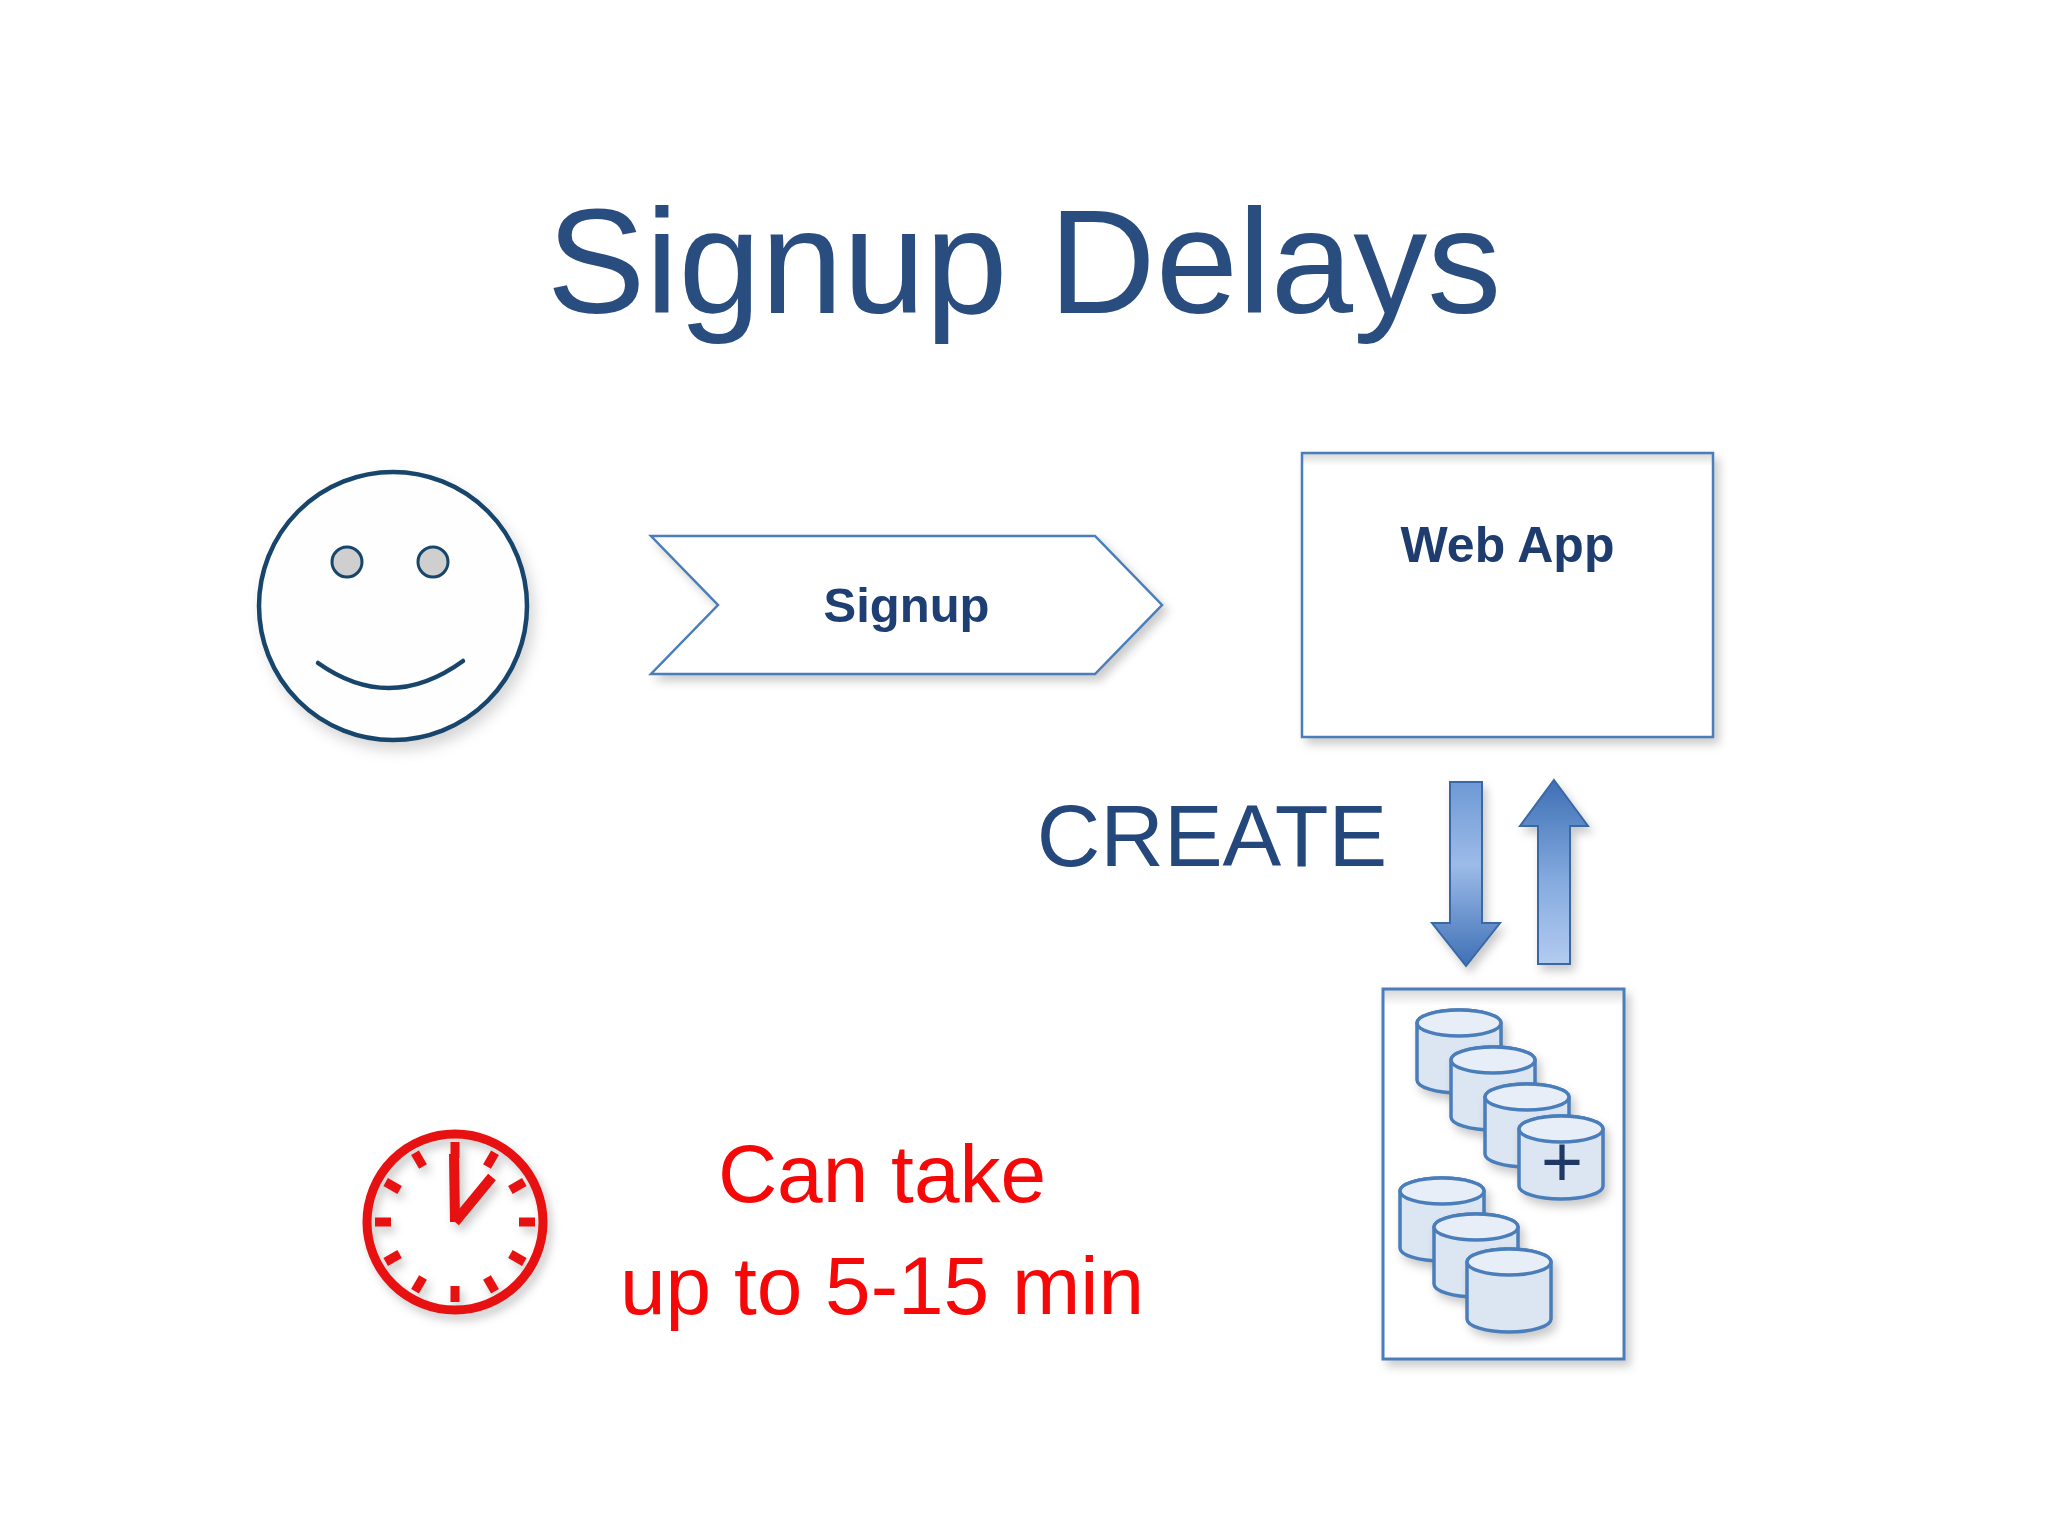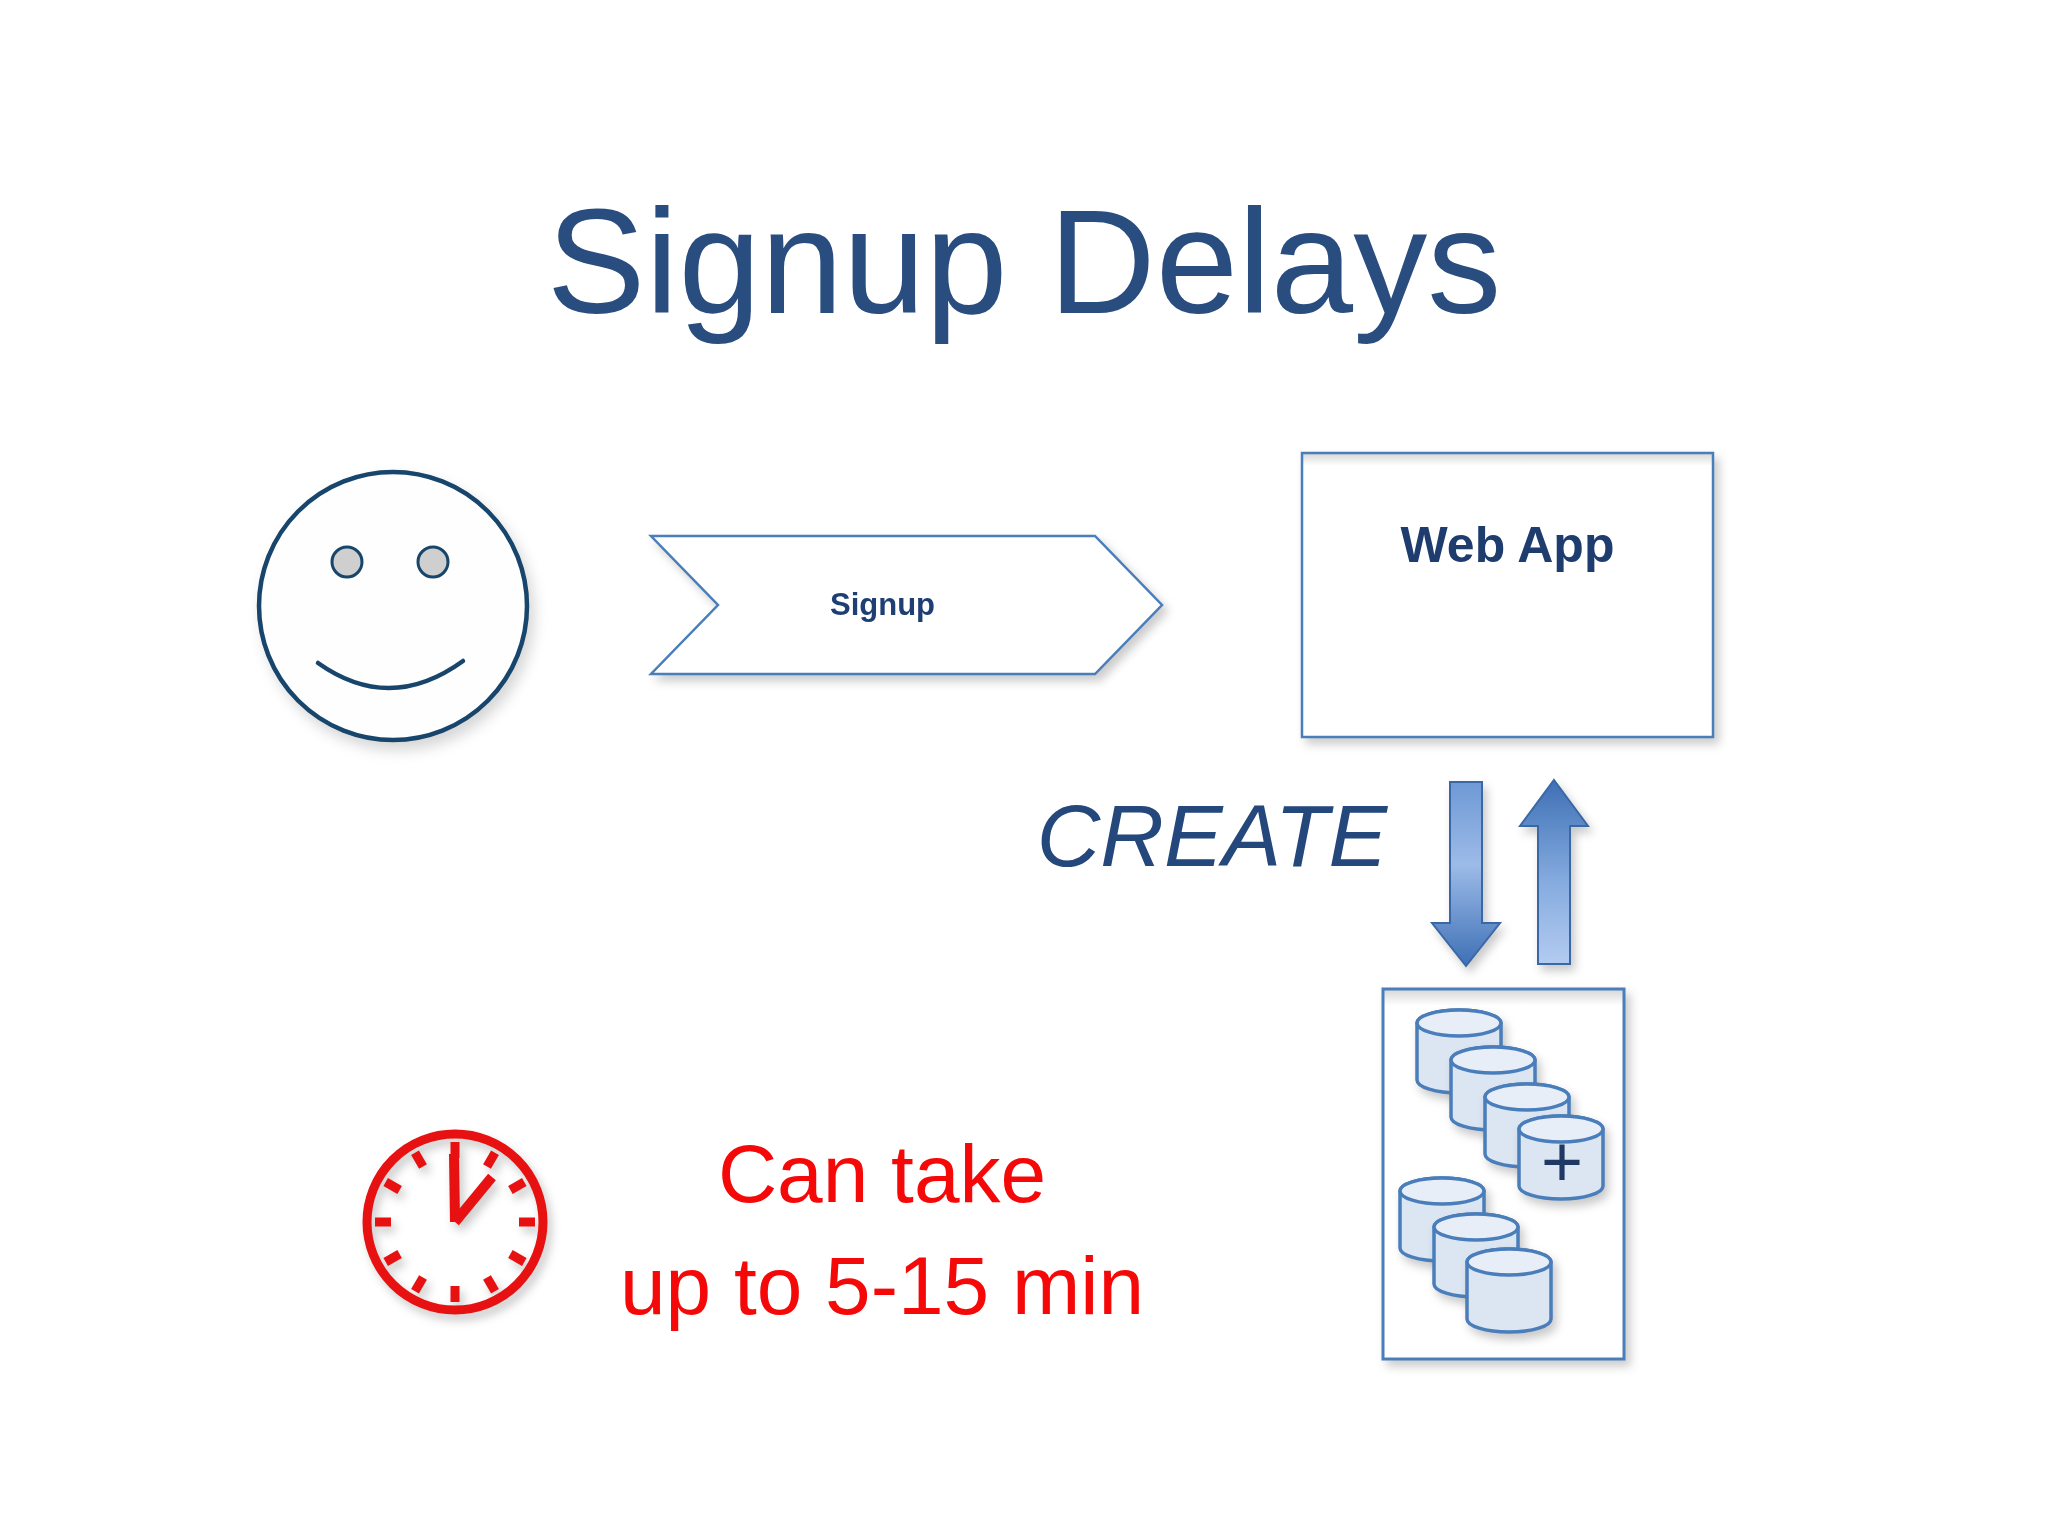--- a/index.html
+++ b/index.html
@@ -14,35 +14,34 @@
   #shape-layer{position:absolute;left:0;top:0;width:2048px;height:1536px;}
 
   .title{
     left:0; top:188px; width:2048px;
     text-align:center;
     font-size:148px; line-height:1.0;
     color:#2a4d80;
     letter-spacing:0px;
   }
   .signup-label{
-    left:694px; top:536px; width:377px; height:138px;
+    left:718px; top:536px; width:377px; height:138px;
     display:flex; align-items:center; justify-content:center;
-    font-size:31px; font-weight:bold; color:#1e3f74;
+    font-size:49px; font-weight:bold; color:#1e3f74;
   }
   .webapp-label{
     left:1302px; top:516px; width:411px;
     text-align:center;
     font-size:50px; font-weight:bold; color:#1f3c6e;
   }
   .create-db-label{
     left:962px; top:789px; width:500px;
     text-align:center;
     font-size:88px; line-height:1.06;
     color:#24477c;
-    font-style:italic;
   }
   .note-label{
     left:532px; top:1118px; width:700px;
     text-align:center;
     font-size:82px; line-height:1.37;
     color:#f50808;
   }
 
   .soft-shadow{filter:drop-shadow(5px 6px 5px rgba(110,110,110,0.35));}
   .light-shadow{filter:drop-shadow(4px 6px 5px rgba(120,120,120,0.40));}

